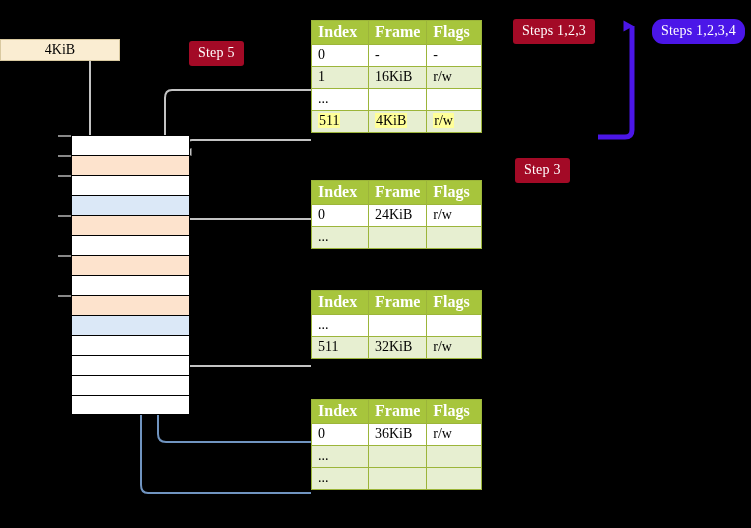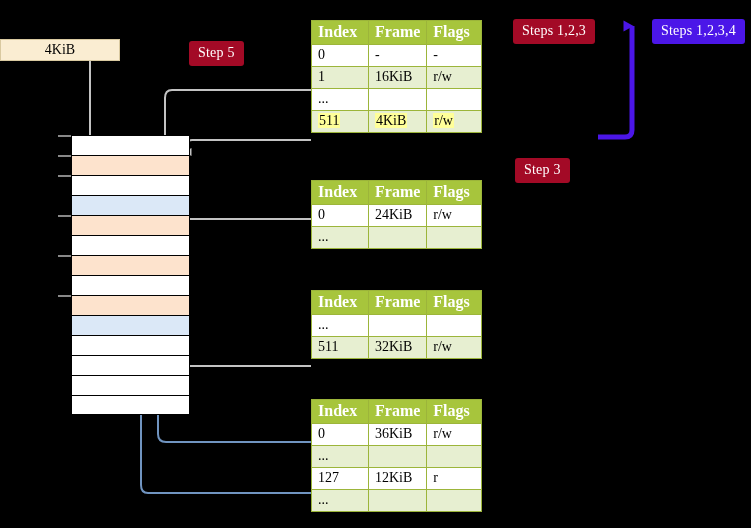--- a/index.html
+++ b/index.html
@@ -17,21 +17,21 @@
     font-size:14px;
     line-height:1;
     padding:5px 9px 6px 9px;
     border-radius:3px;
     color:#ffffff;
     white-space:nowrap;
     letter-spacing:.2px;
     text-align:center;
   }
   .badge-red{background:#a30a26;}
-  .badge-blue{background:#4b16e8;}
+  .badge-blue{background:#4b16e8;border-radius:11px;}
 
   
   .kib-box{
     position:absolute;
     left:0px;top:39px;width:120px;height:22px;
     background:#faedd2;
     border:1px solid #d9c9a0;
     box-sizing:border-box;
     display:flex;align-items:center;justify-content:center;
     font-size:14px;
@@ -255,25 +255,20 @@
         <tr>
           <td>0</td>
           <td>36KiB</td>
           <td>r/w</td>
         </tr>
         <tr class="alt">
           <td>...</td>
           <td></td>
           <td></td>
         </tr>
-        <tr>
-          <td>127</td>
-          <td>12KiB</td>
-          <td>r</td>
-        </tr>
         <tr class="alt">
           <td>...</td>
           <td></td>
           <td></td>
         </tr>
       </tbody>
     </table>
 
 </div>
 

